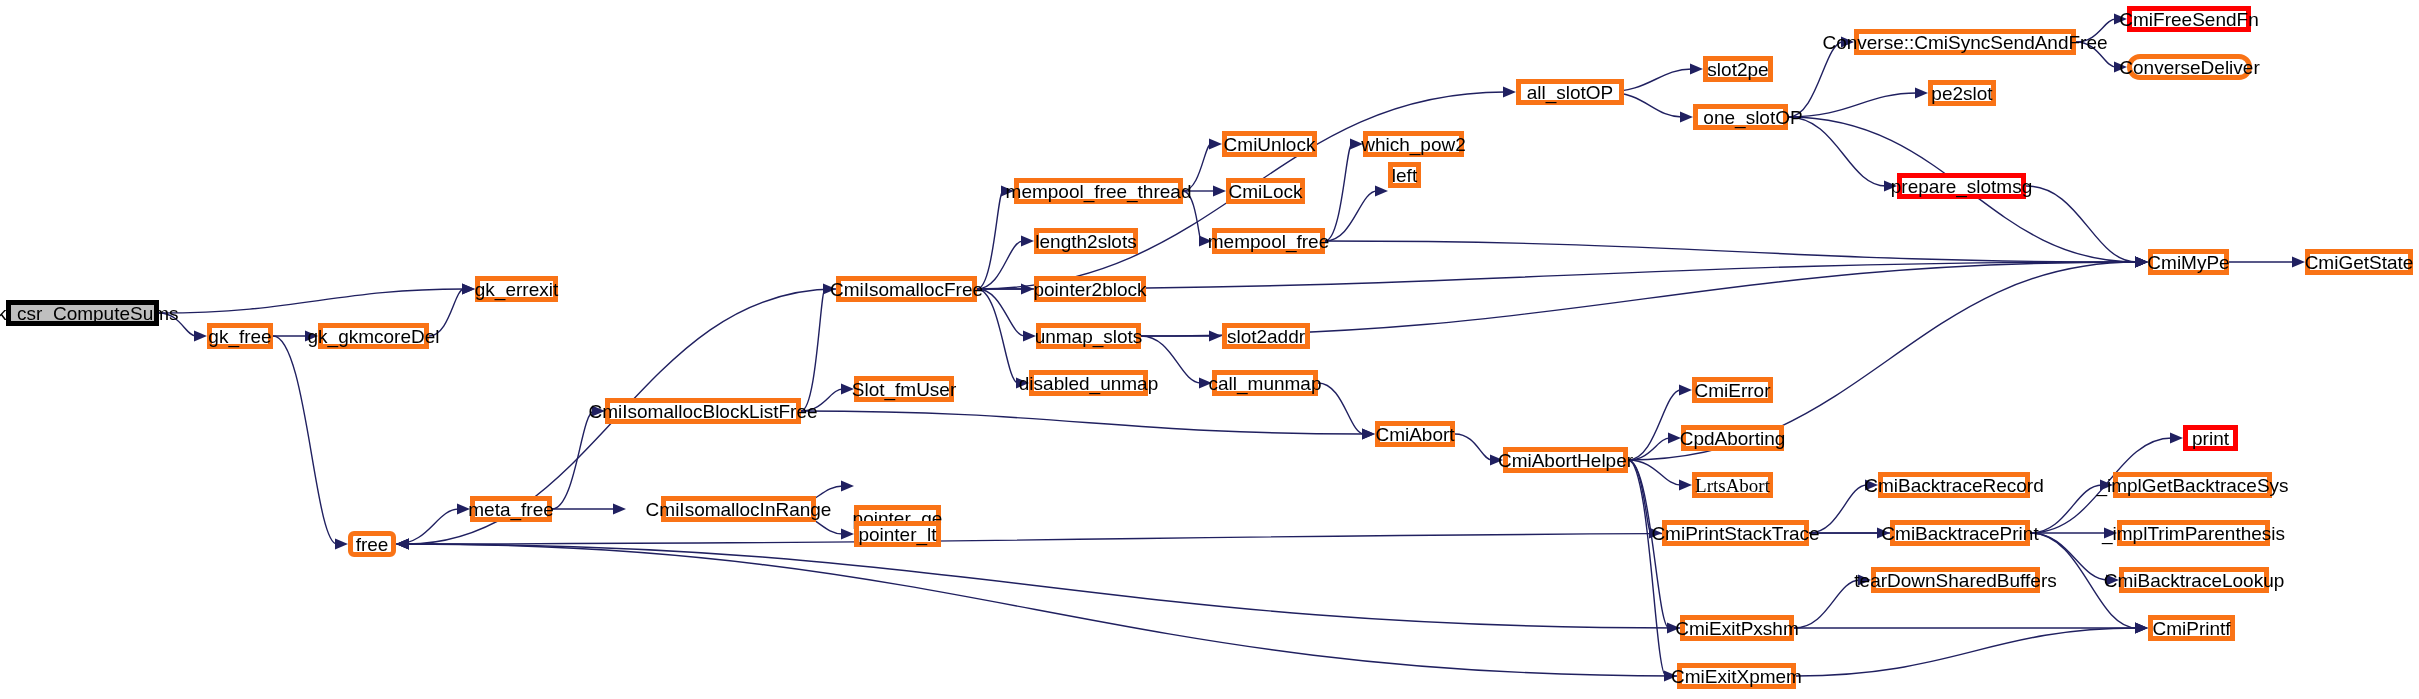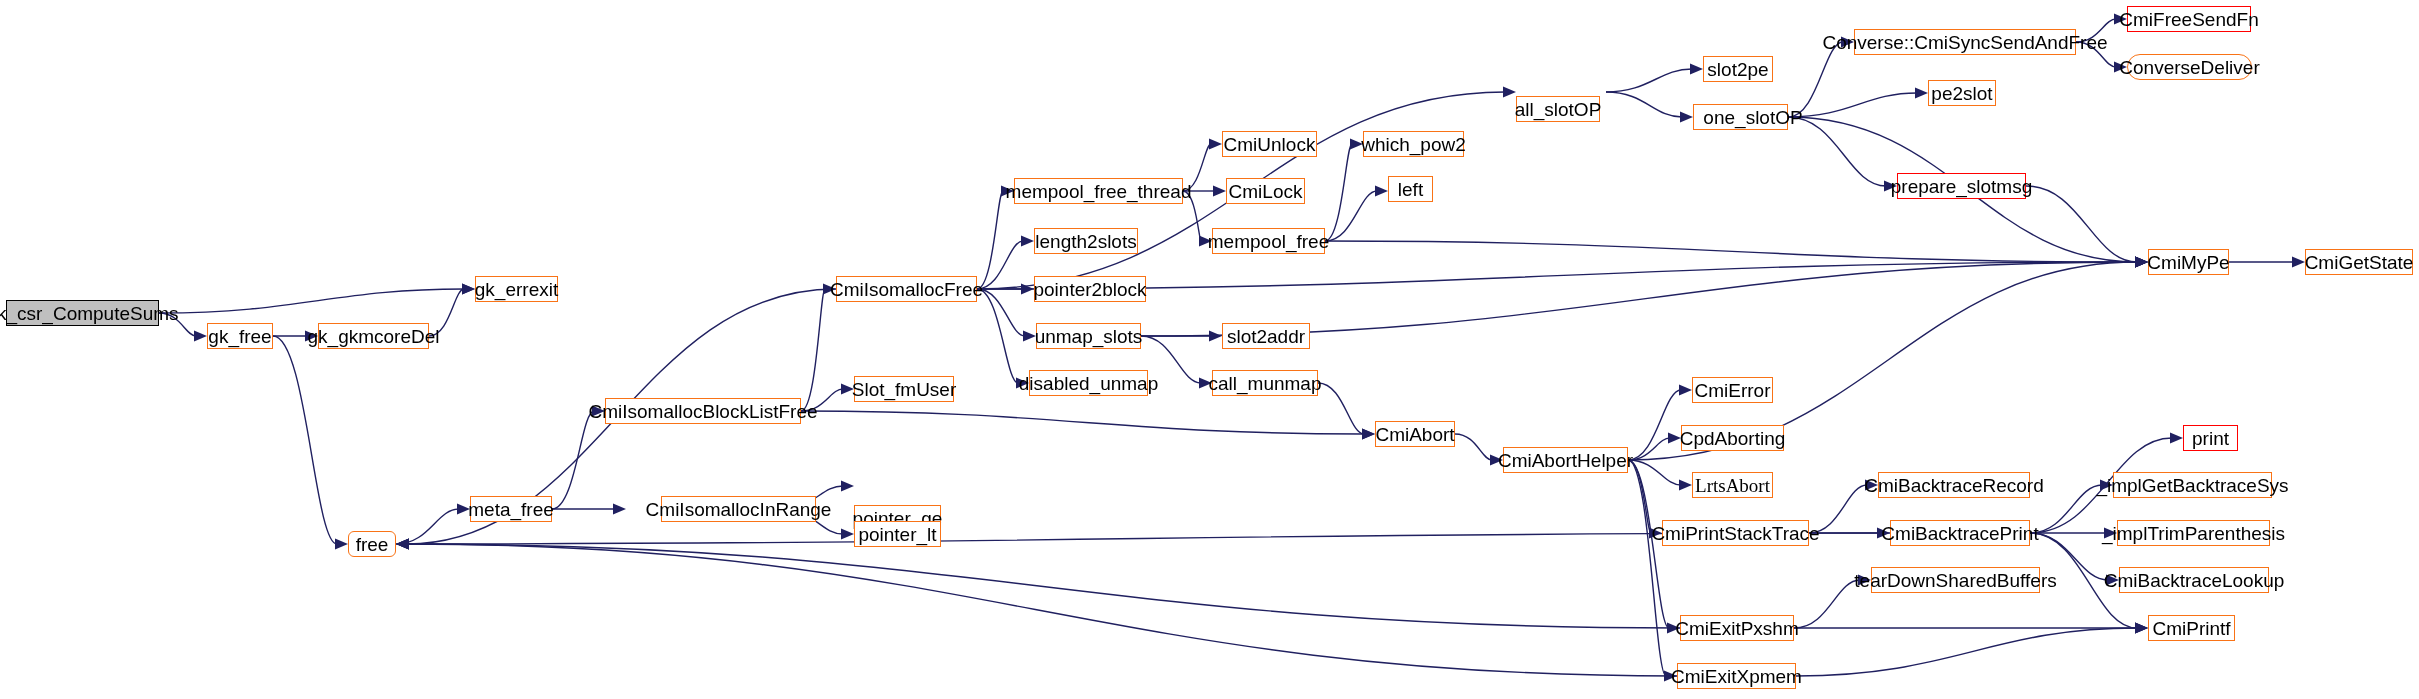--- a/index.html
+++ b/index.html
@@ -1,19 +1,19 @@
 <!DOCTYPE html>
 <html><head>
 <meta charset="utf-8">
 <style>
   html,body{margin:0;padding:0;background:#ffffff;}
   #canvas{position:relative;width:2419px;height:699px;background:#ffffff;
           font-family:"Liberation Sans","DejaVu Sans",sans-serif;overflow:hidden;}
   svg.edges{position:absolute;left:0;top:0;width:2419px;height:699px;}
-  .node{position:absolute;box-sizing:border-box;border:1px solid #f97316;
+  .node{position:absolute;box-sizing:border-box;border:5px solid #f97316;
         background:#ffffff;color:#000000;font-size:19px;line-height:1;
         display:flex;align-items:center;justify-content:center;
         white-space:nowrap;letter-spacing:0px;}
   .node.current{background:#bfbfbf;border-color:#000000;}
   .node.missing{border-color:#ff0000;}
   .edge{fill:none;stroke:#202060;stroke-width:1.4;}
   .arrow{fill:#202060;stroke:none;}
 </style>
 </head>
 <body>
@@ -202,30 +202,30 @@
       </div>
       <div class="node" style="left: 1226px; top: 178px; width: 79px; height: 26px;">
         <span>CmiLock</span>
       </div>
       <div class="node" style="left: 1212px; top: 228px; width: 113px; height: 26px;">
         <span>mempool_free</span>
       </div>
       <div class="node" style="left: 1363px; top: 131px; width: 101px; height: 26px;">
         <span>which_pow2</span>
       </div>
-      <div class="node" style="left: 1388px; top: 176px; width: 45px; height: 26px;">
+      <div class="node" style="left: 1388px; top: 162px; width: 33px; height: 26px;">
         <span>left</span>
       </div>
       <div class="node" style="left: 1222px; top: 323px; width: 88px; height: 26px;">
         <span>slot2addr</span>
       </div>
       <div class="node" style="left: 1212px; top: 370px; width: 106px; height: 26px;">
         <span>call_munmap</span>
       </div>
-      <div class="node" style="left: 1516px; top: 96px; width: 84px; height: 26px;">
+      <div class="node" style="left: 1516px; top: 79px; width: 108px; height: 26px;">
         <span>all_slotOP</span>
       </div>
       <div class="node" style="left: 1703px; top: 56px; width: 70px; height: 26px;">
         <span>slot2pe</span>
       </div>
       <div class="node" style="left: 1693px; top: 104px; width: 95px; height: 26px; padding-left: 25px;">
         <span>one_slotOP</span>
       </div>
       <div class="node" style="left: 1854px; top: 29px; width: 222px; height: 26px;">
         <span>Converse::CmiSyncSendAndFree</span>

